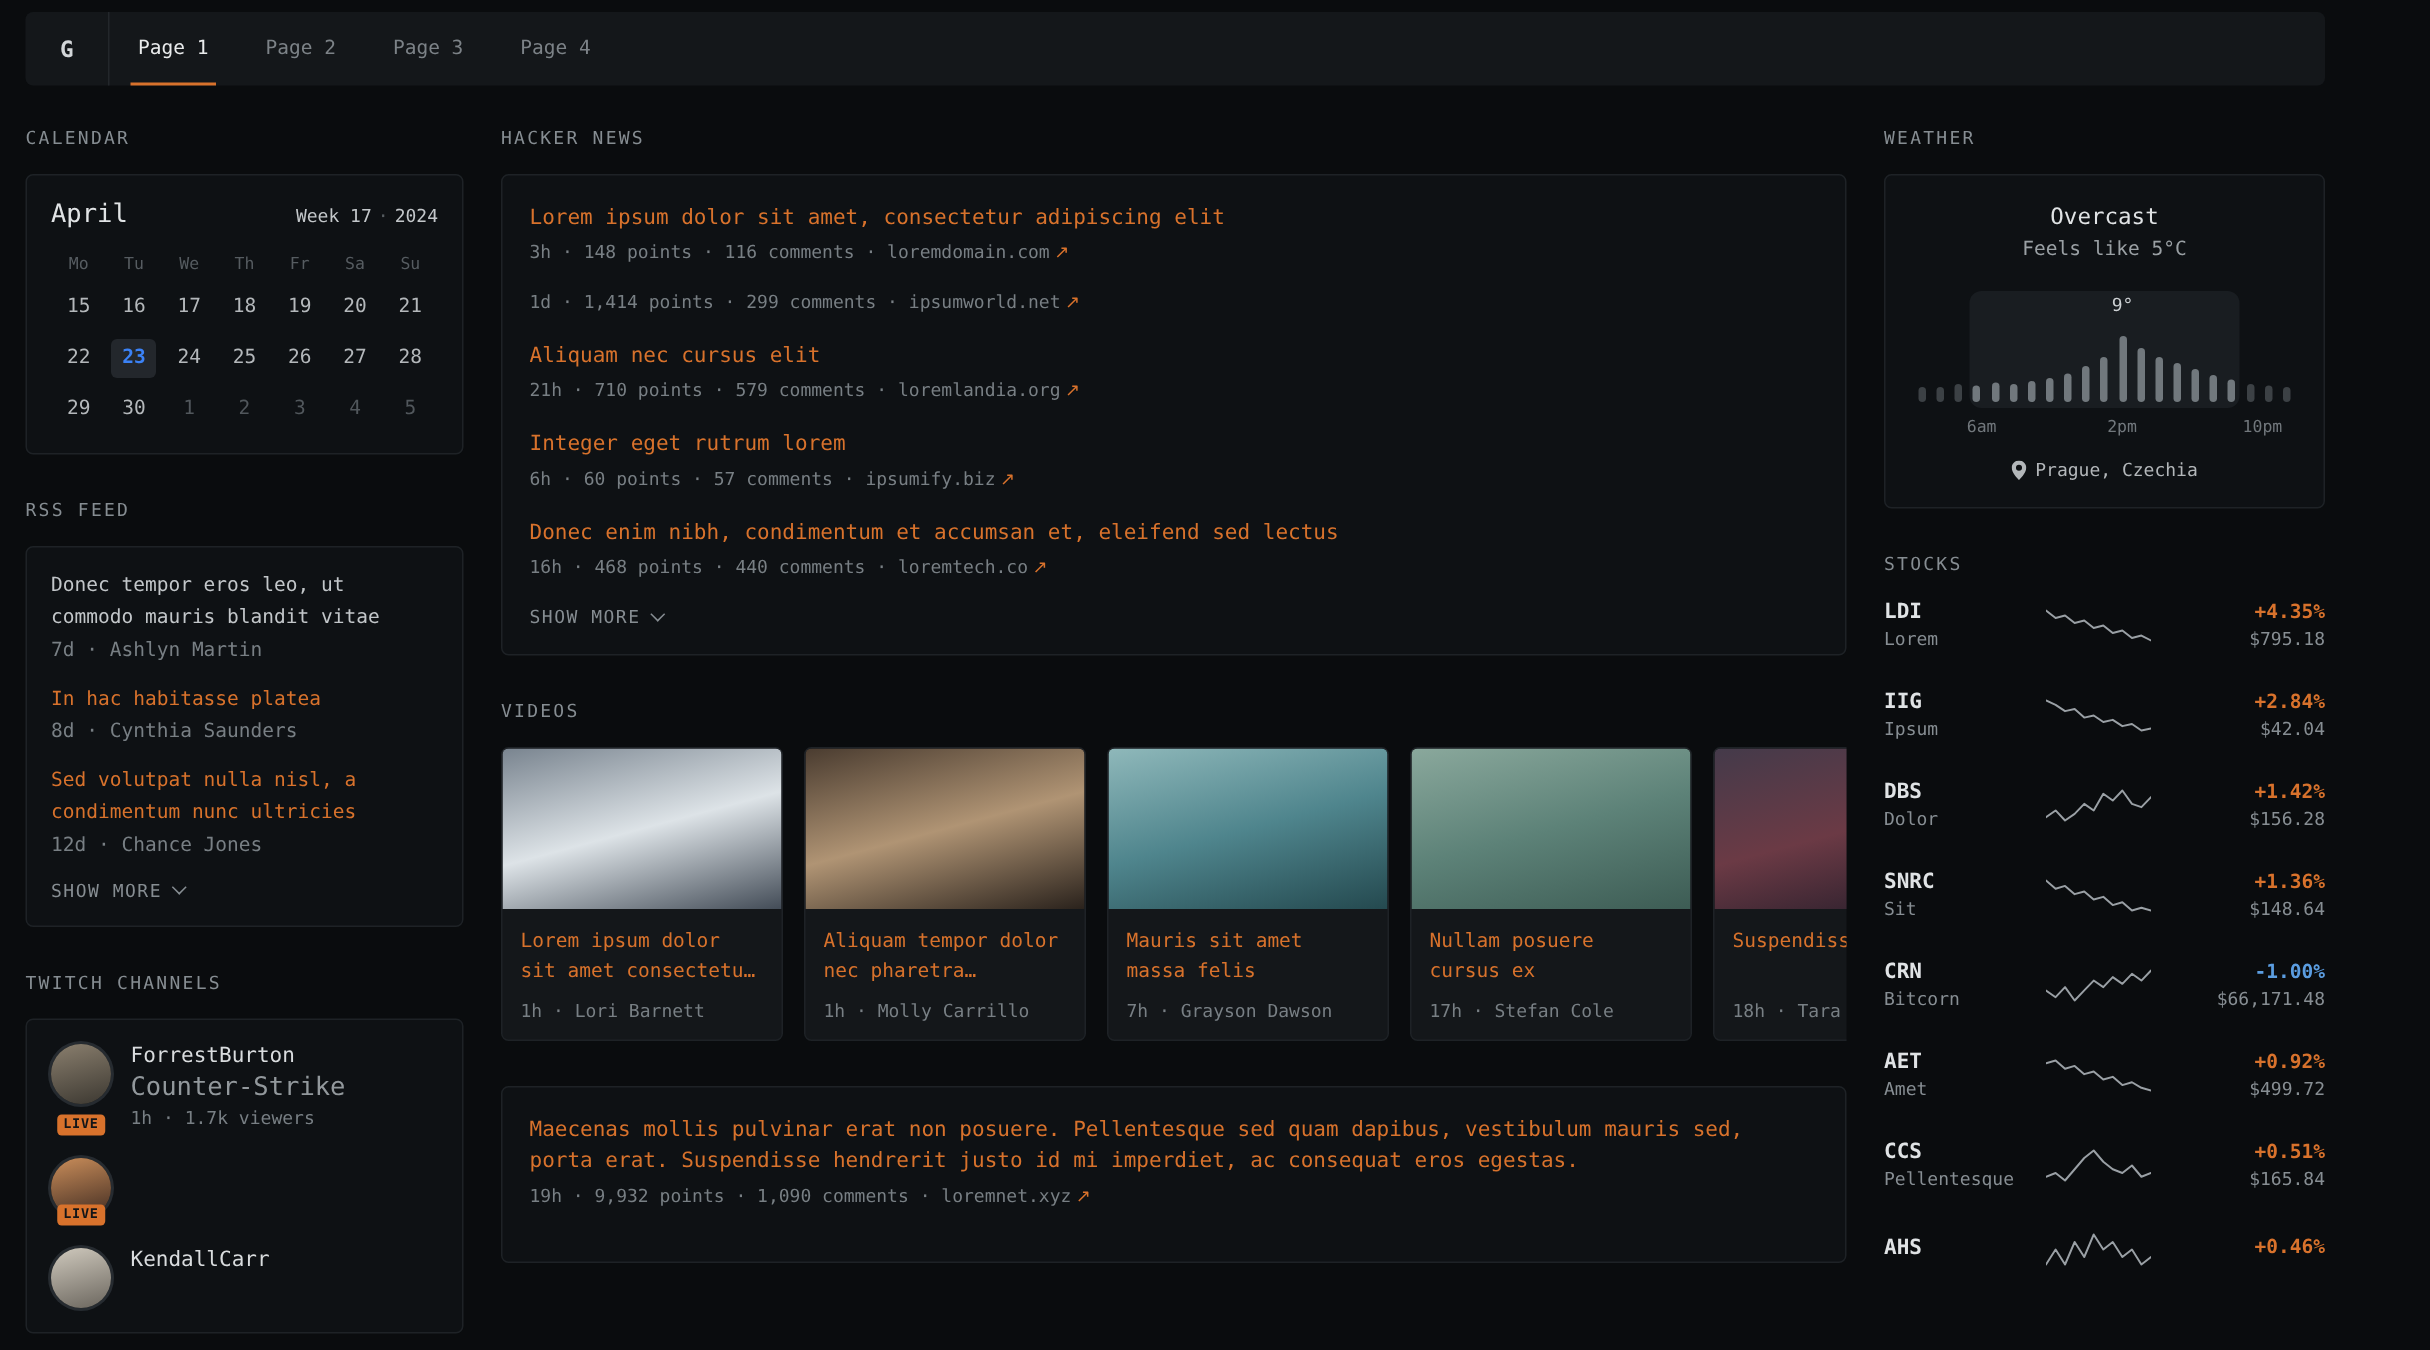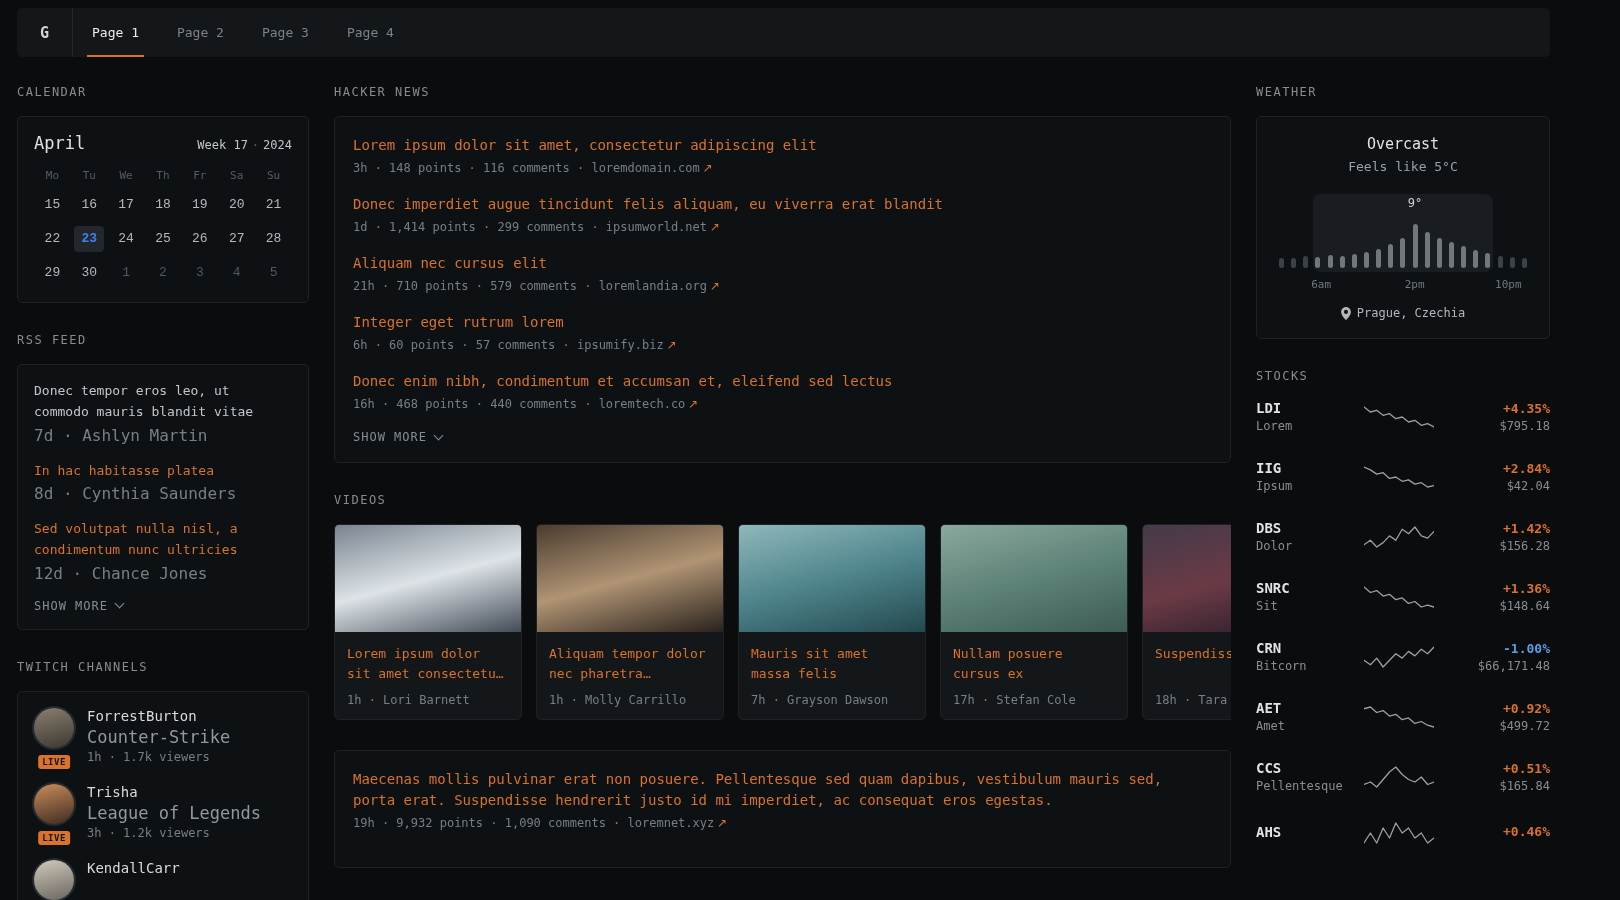--- a/index.html
+++ b/index.html
@@ -39,29 +39,29 @@
   .card{background:var(--card);border:1px solid var(--border);border-radius:5px;padding:16px;}
 
   
   .cal-head{display:flex;justify-content:space-between;align-items:baseline;}
   .cal-month{font-size:17px;color:var(--bright);}
   .cal-right{font-size:12px;color:#c3c7ca;text-align:right;}
   .cal-right .sep{color:var(--muted2);margin:0 4px;}
   .cal-days,.cal-grid{display:grid;grid-template-columns:repeat(7,1fr);text-align:center;}
   .cal-days{margin:16px 0 10px;font-size:11px;color:var(--muted2);}
   .cal-grid{row-gap:8px;font-size:13px;color:#b4b8bb;}
-  .cell{height:26px;line-height:26px;border-radius:4px;width:30px;margin:0 auto;font-family:Liberation Mono, monospace;}
+  .cell{height:26px;line-height:26px;border-radius:4px;width:30px;margin:0 auto;}
   .cell[data-state="out"]{color:#51575c;}
   .cell[data-state="sel"]{background:#23272c;color:#3b82f6;font-weight:bold;}
 
   
   .rss-item{margin-bottom:16px;}
   .rss-title{font-size:13px;line-height:1.6;color:#c2c6c9;display:block;}
   .rss-title[data-style="accent"]{color:var(--accent);}
-  .rss-meta{font-size:16px;color:var(--muted);margin-top:3px;}
+  .rss-meta{font-size:13px;color:var(--muted);margin-top:3px;}
   .show-more{display:flex;align-items:center;gap:8px;font-size:12px;letter-spacing:1px;color:var(--label);margin-top:4px;}
   .chev{width:7px;height:7px;border-right:1.5px solid var(--label);border-bottom:1.5px solid var(--label);transform:rotate(45deg);margin-top:-4px;}
 
   
   .tw-row{display:flex;gap:13px;margin-bottom:20px;}
   .tw-row:last-child{margin-bottom:0;}
   .avatar-wrap{position:relative;flex:none;width:40px;}
   .avatar{width:40px;height:40px;border-radius:50%;box-shadow:0 0 0 2px #262b30;}
   .live{position:absolute;left:50%;transform:translateX(-50%);bottom:-5px;background:var(--accent);color:#131518;font-size:9px;font-weight:bold;padding:2px 4px;border-radius:3px;letter-spacing:.5px;}
   .live:empty{display:none;}
@@ -209,25 +209,20 @@
               <div class="tw-name" data-interactable="false">ForrestBurton</div>
               <div class="tw-game" data-interactable="false">Counter-Strike</div>
               <div class="tw-meta" data-interactable="false">1h · 1.7k viewers</div>
             </div>
           </div>
           <div class="tw-row" data-interactable="true">
             <div class="avatar-wrap" data-interactable="false">
               <div class="avatar" data-interactable="false" style="background: linear-gradient(165deg, rgb(201, 141, 90), rgb(64, 43, 33));"></div>
               <span class="live" data-interactable="false">LIVE</span>
             </div>
-            <div data-interactable="false">
-              <div class="tw-name" data-interactable="false">Trisha</div>
-              <div class="tw-game" data-interactable="false">League of Legends</div>
-              <div class="tw-meta" data-interactable="false">3h · 1.2k viewers</div>
-            </div>
           </div>
           <div class="tw-row" data-interactable="true">
             <div class="avatar-wrap" data-interactable="false">
               <div class="avatar" data-interactable="false" style="background: linear-gradient(165deg, rgb(207, 201, 189), rgb(107, 102, 94));"></div>
 
             </div>
             <div data-interactable="false">
               <div class="tw-name" data-interactable="false">KendallCarr</div>
 
             </div>
@@ -240,21 +235,20 @@
     <div class="col-mid" data-interactable="false">
 
       <section class="widget" data-interactable="false">
         <div class="w-label" data-interactable="false">HACKER NEWS</div>
         <div class="card hn-card" data-interactable="false">
           <article class="hn-item" data-interactable="false">
             <a class="hn-title" data-interactable="true">Lorem ipsum dolor sit amet, consectetur adipiscing elit</a>
             <div class="hn-meta" data-interactable="false"><span data-interactable="false">3h · 148 points · 116 comments · loremdomain.com</span><span class="arrow" data-interactable="true">↗</span></div>
           </article>
           <article class="hn-item" data-interactable="false">
-            <a class="hn-title" data-interactable="true">Donec imperdiet augue tincidunt felis aliquam, eu viverra erat blandit</a>
             <div class="hn-meta" data-interactable="false"><span data-interactable="false">1d · 1,414 points · 299 comments · ipsumworld.net</span><span class="arrow" data-interactable="true">↗</span></div>
           </article>
           <article class="hn-item" data-interactable="false">
             <a class="hn-title" data-interactable="true">Aliquam nec cursus elit</a>
             <div class="hn-meta" data-interactable="false"><span data-interactable="false">21h · 710 points · 579 comments · loremlandia.org</span><span class="arrow" data-interactable="true">↗</span></div>
           </article>
           <article class="hn-item" data-interactable="false">
             <a class="hn-title" data-interactable="true">Integer eget rutrum lorem</a>
             <div class="hn-meta" data-interactable="false"><span data-interactable="false">6h · 60 points · 57 comments · ipsumify.biz</span><span class="arrow" data-interactable="true">↗</span></div>
           </article>

